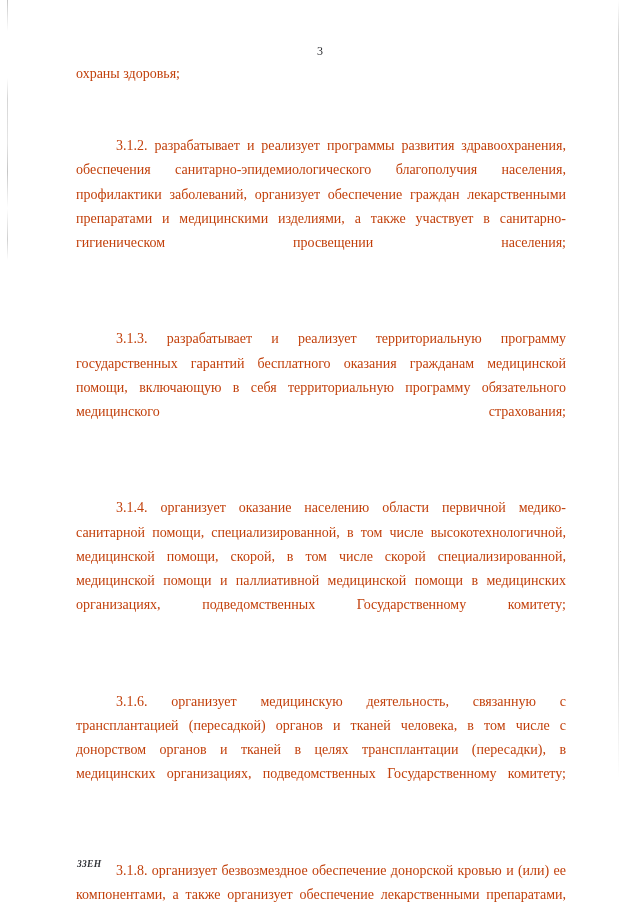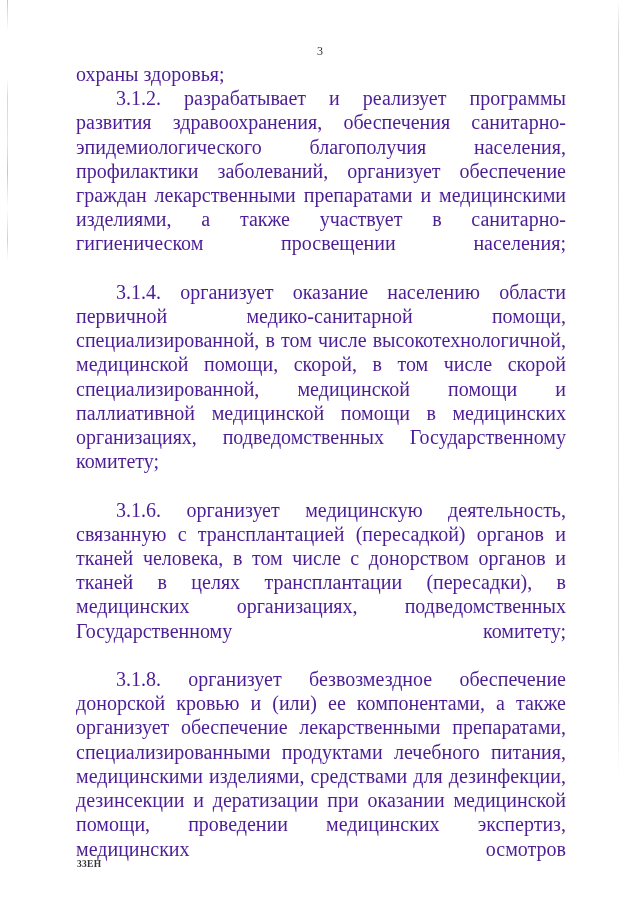--- a/index.html
+++ b/index.html
@@ -67,30 +67,31 @@
 
   .body-text {
     position: absolute;
     left: 76px;
     top: 62px;
     width: 490px;
   }
 
   .para {
     margin: 0;
-    font-size: 20px;
+    font-size: 14px;
     line-height: 24.2px;
     text-align: justify;
     text-justify: inter-word;
-    color: #4c1d95;
+    color: #c2410c;
     -webkit-font-smoothing: none;
   }
 
   .para.indent {
     text-indent: 40px;
+    margin-top: 48px;
   }
 
   
   .para::after {
     content: "";
     display: inline-block;
     width: 100%;
   }
 
   .para.no-stretch::after {
@@ -100,38 +101,40 @@
   .footer-mark {
     position: absolute;
     left: 77px;
     top: 858px;
     font-size: 9.5px;
     line-height: 12px;
     font-weight: bold;
     letter-spacing: 0.3px;
     color: #33353a;
     font-family: "Liberation Serif", "DejaVu Serif", serif;
+    font-style: italic;
   }
 </style>
 </head>
 <body>
 
 <div class="page">
 
   <div class="scan-edge-left"></div>
   <div class="scan-edge-right"></div>
 
   <div class="page-number">3</div>
 
   <div class="body-text">
 
     <p class="para no-stretch">охраны здоровья;</p>
 
     <p class="para indent">3.1.2. разрабатывает и реализует программы развития здравоохранения, обеспечения санитарно-эпидемиологического благополучия населения, профилактики заболеваний, организует обеспечение граждан лекарственными препаратами и медицинскими изделиями, а также участвует в санитарно-гигиеническом просвещении населения;</p>
 
+    <p class="para indent">3.1.3. разрабатывает и реализует территориальную программу государственных гарантий бесплатного оказания гражданам медицинской помощи, включающую в себя территориальную программу обязательного медицинского страхования;</p>
 
     <p class="para indent">3.1.4. организует оказание населению области первичной медико-санитарной помощи, специализированной, в том числе высокотехнологичной, медицинской помощи, скорой, в том числе скорой специализированной, медицинской помощи и паллиативной медицинской помощи в медицинских организациях, подведомственных Государственному комитету;</p>
 
 
     <p class="para indent">3.1.6. организует медицинскую деятельность, связанную с трансплантацией (пересадкой) органов и тканей человека, в том числе с донорством органов и тканей в целях трансплантации (пересадки), в медицинских организациях, подведомственных Государственному комитету;</p>
 
 
     <p class="para indent">3.1.8. организует безвозмездное обеспечение донорской кровью и (или) ее компонентами, а также организует обеспечение лекарственными препаратами, специализированными продуктами лечебного питания, медицинскими изделиями, средствами для дезинфекции, дезинсекции и дератизации при оказании медицинской помощи, проведении медицинских экспертиз, медицинских осмотров</p>
 
   </div>

